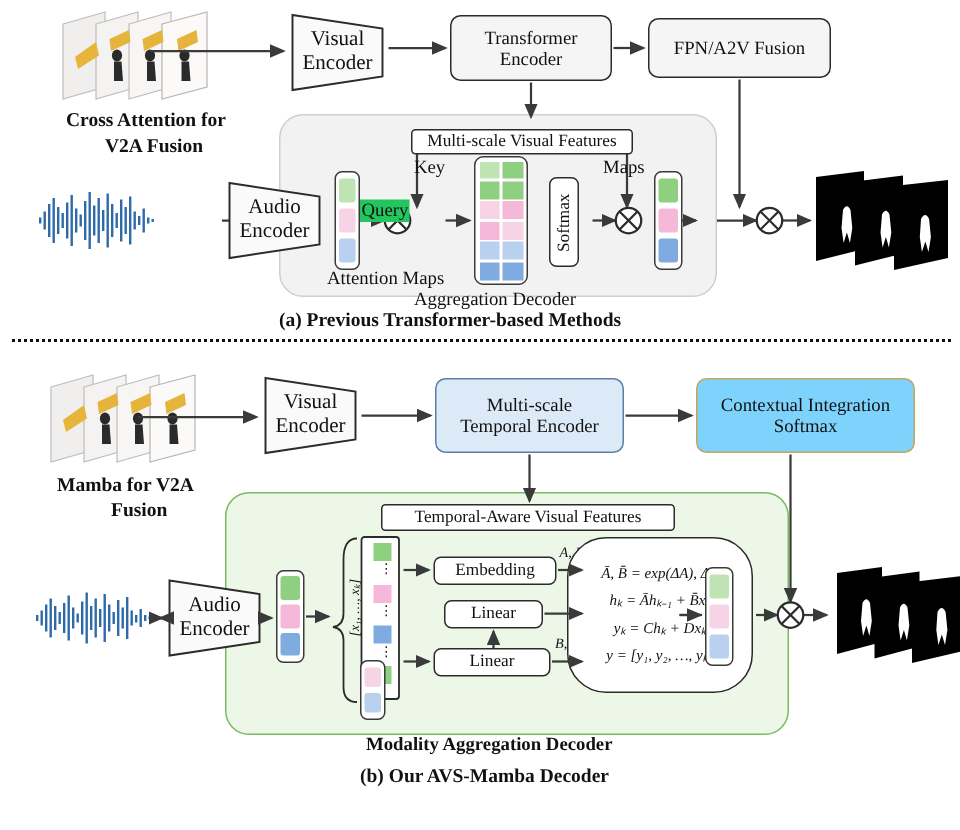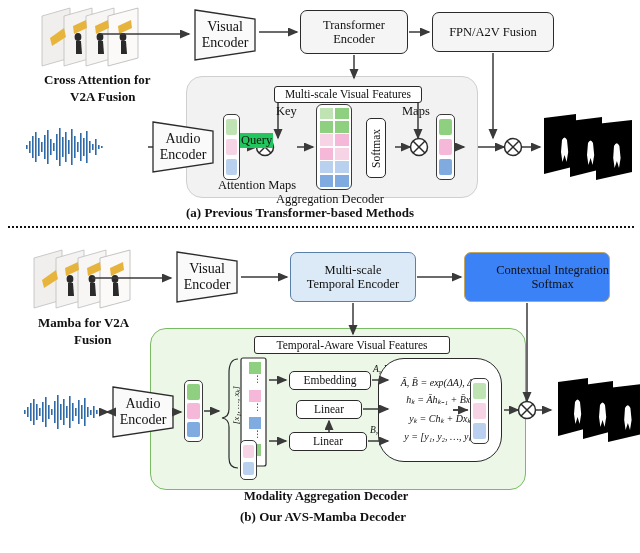--- a/index.html
+++ b/index.html
@@ -3,21 +3,21 @@
 <meta charset="utf-8">
 <style>
   html,body{margin:0;padding:0;background:#ffffff;}
   body{width:640px;height:553px;position:relative;overflow:hidden;
        font-family:"Liberation Serif",serif;color:#111;}
   .abs{position:absolute;}
   .box{box-sizing:border-box;border:1.2px solid #2b2b2b;border-radius:7px;
        background:#f5f5f5;display:flex;align-items:center;justify-content:center;
        text-align:center;line-height:1.12;font-size:12.5px;}
   .box.blue{background:#dce9f7;border-color:#5b7fa6;}
-  .box.orange{background:#3b82f6;border-color:#c6a55c;justify-content:flex-end;}
+  .box.orange{background:#7dd3fc;border-color:#c6a55c;}
   .sqbox{box-sizing:border-box;border:1.3px solid #2b2b2b;background:#ffffff;
          display:flex;align-items:center;justify-content:center;text-align:center;
          font-size:11.5px;line-height:1.1;border-radius:3px;}
   .panel{box-sizing:border-box;border:1.1px solid #cfcfcf;border-radius:16px;
          background:#f2f2f2;}
   .panel.green{background:#ecf7e8;border:1.3px solid #79bb63;}
   .trap{position:absolute;display:flex;align-items:center;justify-content:center;
         text-align:center;font-size:14px;line-height:1.12;}
   .trap svg{position:absolute;left:0;top:0;}
   .trap span{position:relative;z-index:2;}

